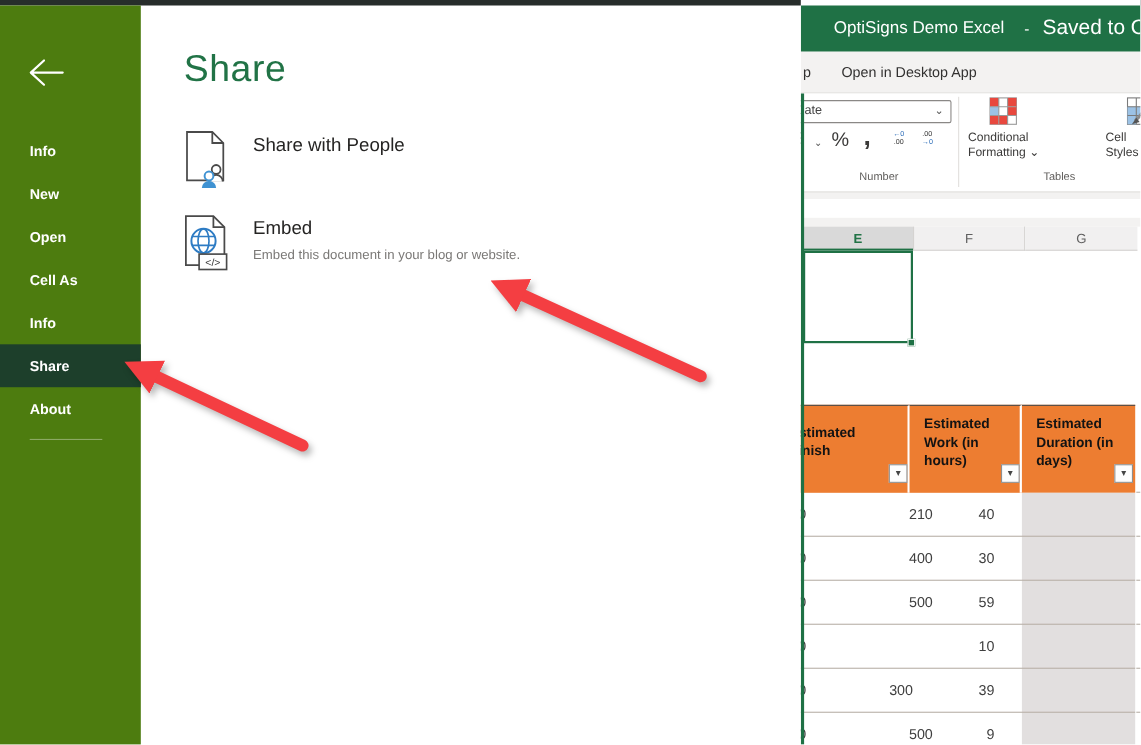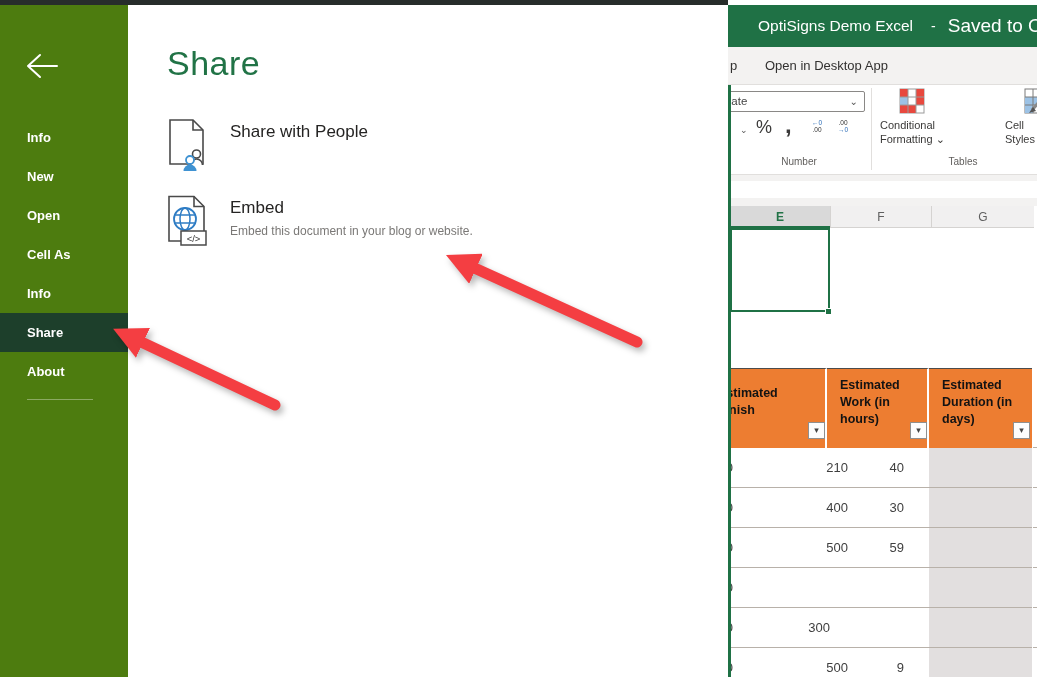--- a/index.html
+++ b/index.html
@@ -244,24 +244,26 @@
       <span class="cellv" style="left:87px;  width:80px">400</span>
       <span class="cellv" style="left:143px; width:80px">30</span>
     </div>
     <div class="trow" style="top:528px">
       <span class="cellv" style="left:-30px; width:82px">8/14/2020</span>
       <span class="cellv" style="left:87px;  width:80px">500</span>
       <span class="cellv" style="left:143px; width:80px">59</span>
     </div>
     <div class="trow" style="top:568px">
       <span class="cellv" style="left:-30px; width:82px">7/5/2020</span>
+      <span class="cellv" style="left:143px; width:80px">10</span>
     </div>
     <div class="trow" style="top:608px">
       <span class="cellv" style="left:-30px; width:82px">8/4/2020</span>
       <span class="cellv" style="left:69px;  width:80px">300</span>
+      <span class="cellv" style="left:143px; width:80px">39</span>
     </div>
     <div class="trow" style="top:648px">
       <span class="cellv" style="left:-30px; width:82px">8/4/2020</span>
       <span class="cellv" style="left:87px;  width:80px">500</span>
       <span class="cellv" style="left:143px; width:80px">9</span>
     </div>
 
     <div class="tick" style="top:447px"></div>
     <div class="tick" style="top:487px"></div>
     <div class="tick" style="top:527px"></div>

